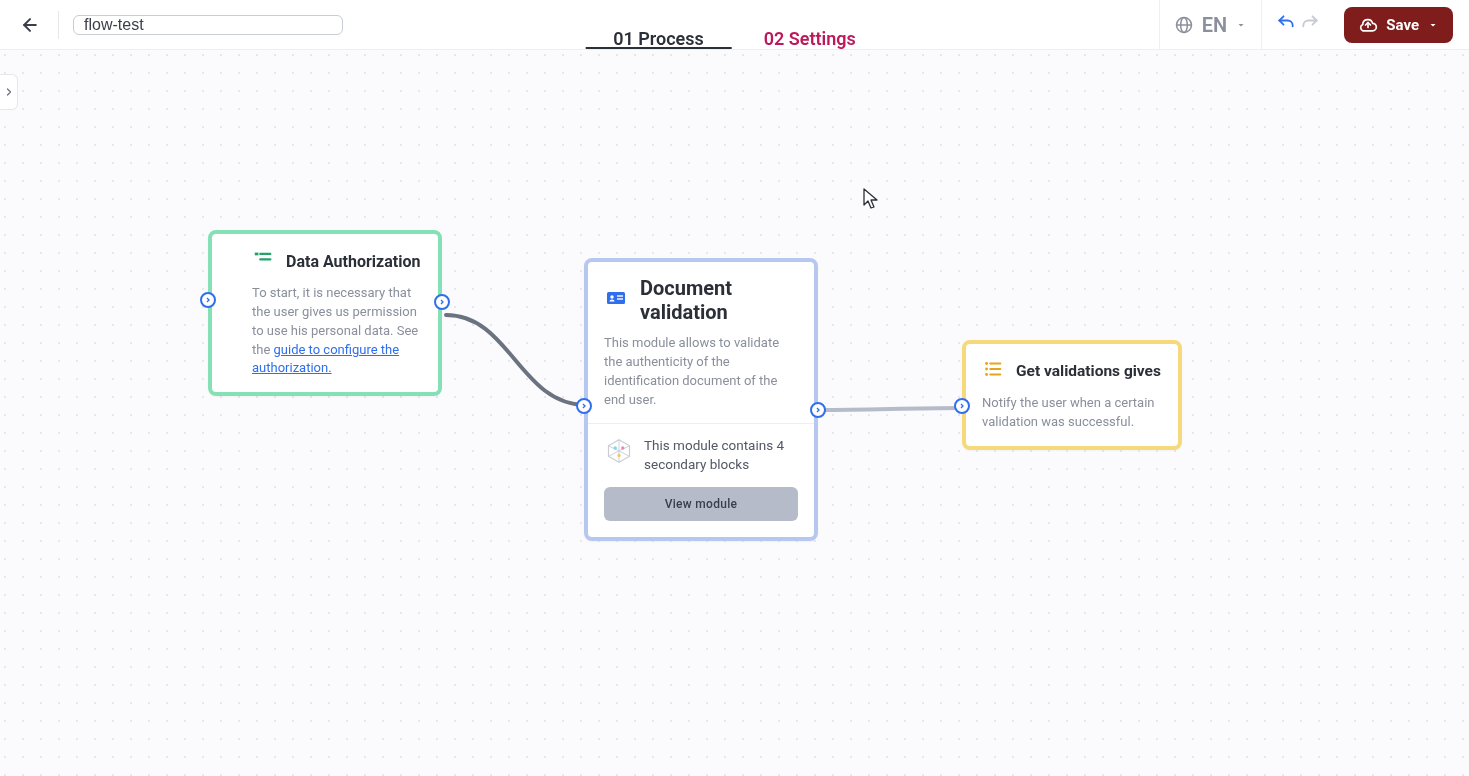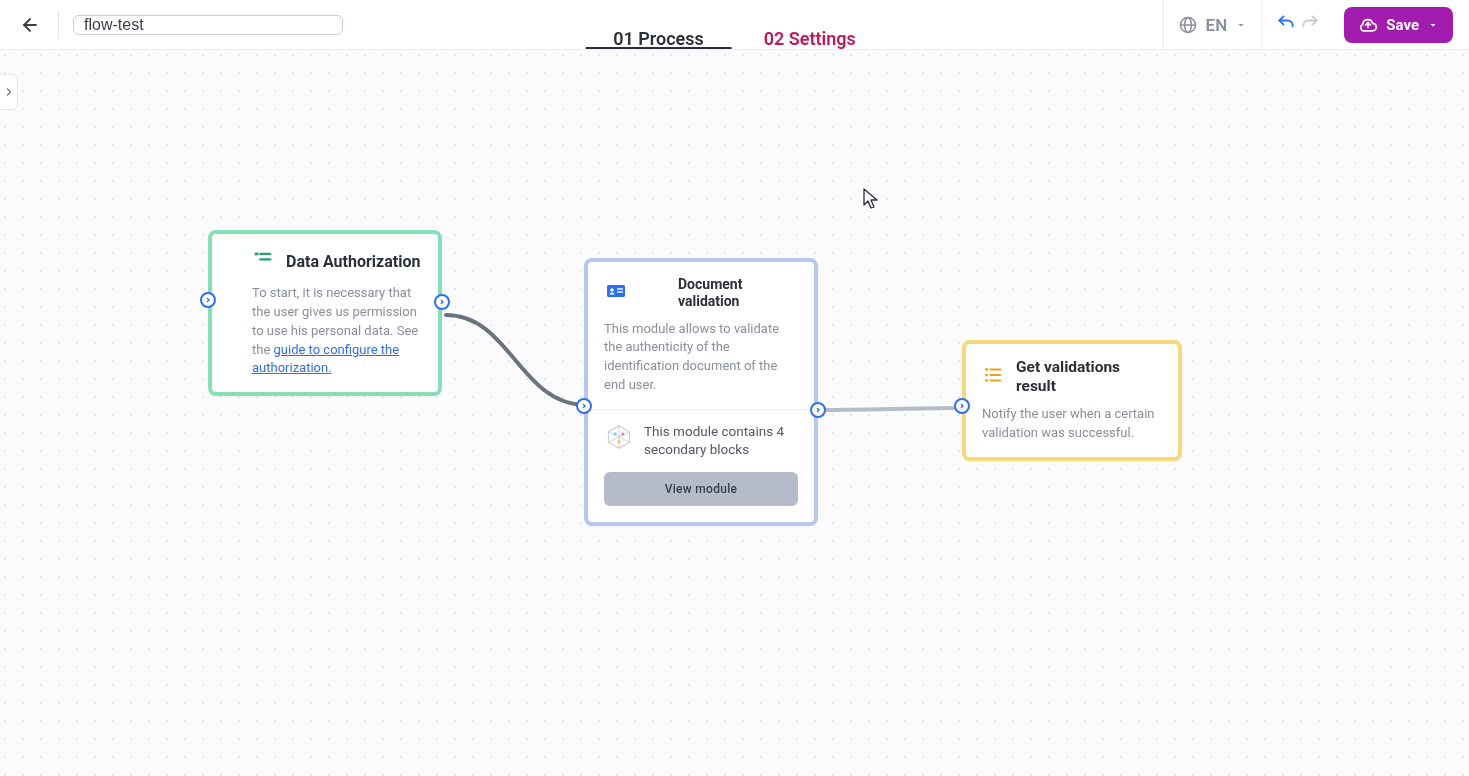--- a/index.html
+++ b/index.html
@@ -72,42 +72,42 @@
   .right-controls {
     margin-left: auto;
     display: flex;
     align-items: center;
     gap: 0;
   }
   .lang-pick {
     display: flex; align-items: center;
     gap: 8px;
     color: #8a8f9c;
-    font-size: 17px;
+    font-size: 20px;
     font-weight: 600;
     cursor: pointer;
     padding: 16px 14px;
     border-left: 1px solid #eceef2;
     height: 50px;
   }
   .history-btns {
     display: flex;
     gap: 4px;
     padding: 0 14px;
     border-left: 1px solid #eceef2;
     height: 50px;
     align-items: center;
   }
   .hist-btn { color: #2f6fed; cursor: pointer; }
   .hist-btn.disabled { color: #c6cad3; cursor: default; }
   .save-btn {
     display: flex;
     align-items: center;
     gap: 8px;
-    background: #a21caf;
+    background: #7f1d1d;
     color: #fff;
     font-weight: 700;
     font-size: 15px;
     padding: 8px 14px;
     border-radius: 8px;
     cursor: pointer;
     margin-left: 10px;
   }
 
   
@@ -193,21 +193,21 @@
   .node-auth .title { font-size: 16px; }
   .node-auth .port-l { top: 58px; left: -12px; }
   .node-auth .port-r { top: 60px; right: -12px; }
 
   .node-doc {
     top: 208px; left: 584px;
     width: 234px;
     border: 4px solid #b6c8ef;
     padding-bottom: 16px;
   }
-  .node-doc .title { font-size: 14px; line-height: 1.2; margin-left: 38px; }
+  .node-doc .title { font-size: 20px; line-height: 1.2; }
   .node-doc .port-l { top: 136px; left: -12px; }
   .node-doc .port-r { top: 140px; right: -12px; }
   .sub-sep {
     height: 1px;
     margin: 14px -16px 12px;
     background: #eceef2;
   }
   .sub-row {
     display: flex;
     gap: 10px;
@@ -389,21 +389,21 @@
       <span class="hdr-icon">
         <svg width="22" height="22" viewBox="0 0 24 24">
           <circle cx="5" cy="6" r="1.6" fill="#e7a51b"></circle>
           <circle cx="5" cy="12" r="1.6" fill="#e7a51b"></circle>
           <circle cx="5" cy="18" r="1.6" fill="#e7a51b"></circle>
           <line x1="9" y1="6" x2="20" y2="6" stroke="#e7a51b" stroke-width="2.2" stroke-linecap="round"></line>
           <line x1="9" y1="12" x2="20" y2="12" stroke="#e7a51b" stroke-width="2.2" stroke-linecap="round"></line>
           <line x1="9" y1="18" x2="20" y2="18" stroke="#e7a51b" stroke-width="2.2" stroke-linecap="round"></line>
         </svg>
       </span>
-      <div class="title">Get validations result</div>
+      <div class="title">Get validations gives</div>
     </div>
     <div class="desc">Notify the user when a certain validation was successful.</div>
     <div class="port port-l">
       <svg width="8" height="8" viewBox="0 0 24 24" fill="none" stroke="currentColor" stroke-width="4">
           <polyline points="9 6 15 12 9 18"></polyline>
         </svg>
     </div>
   </div>
 
   <div class="cursor-arrow">

